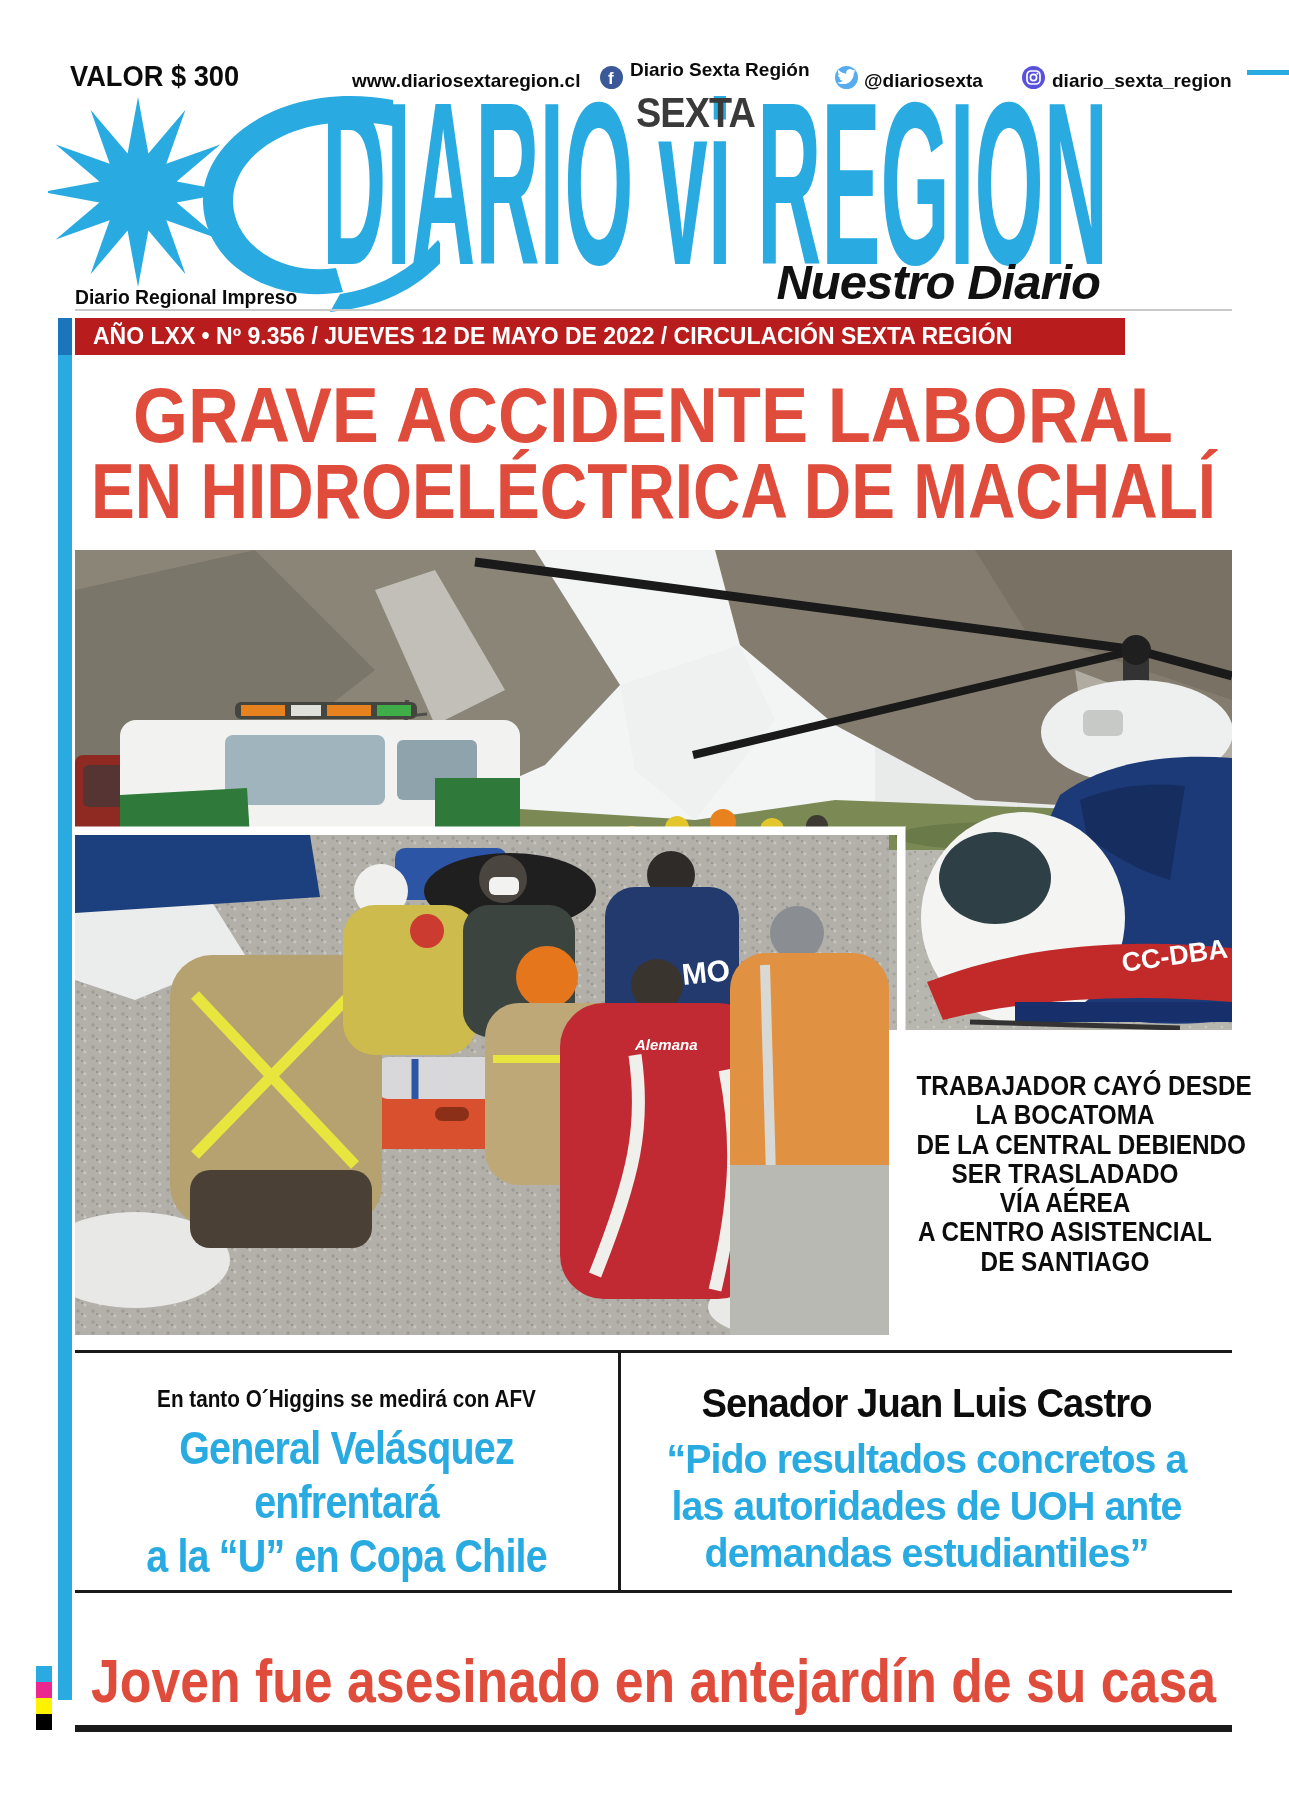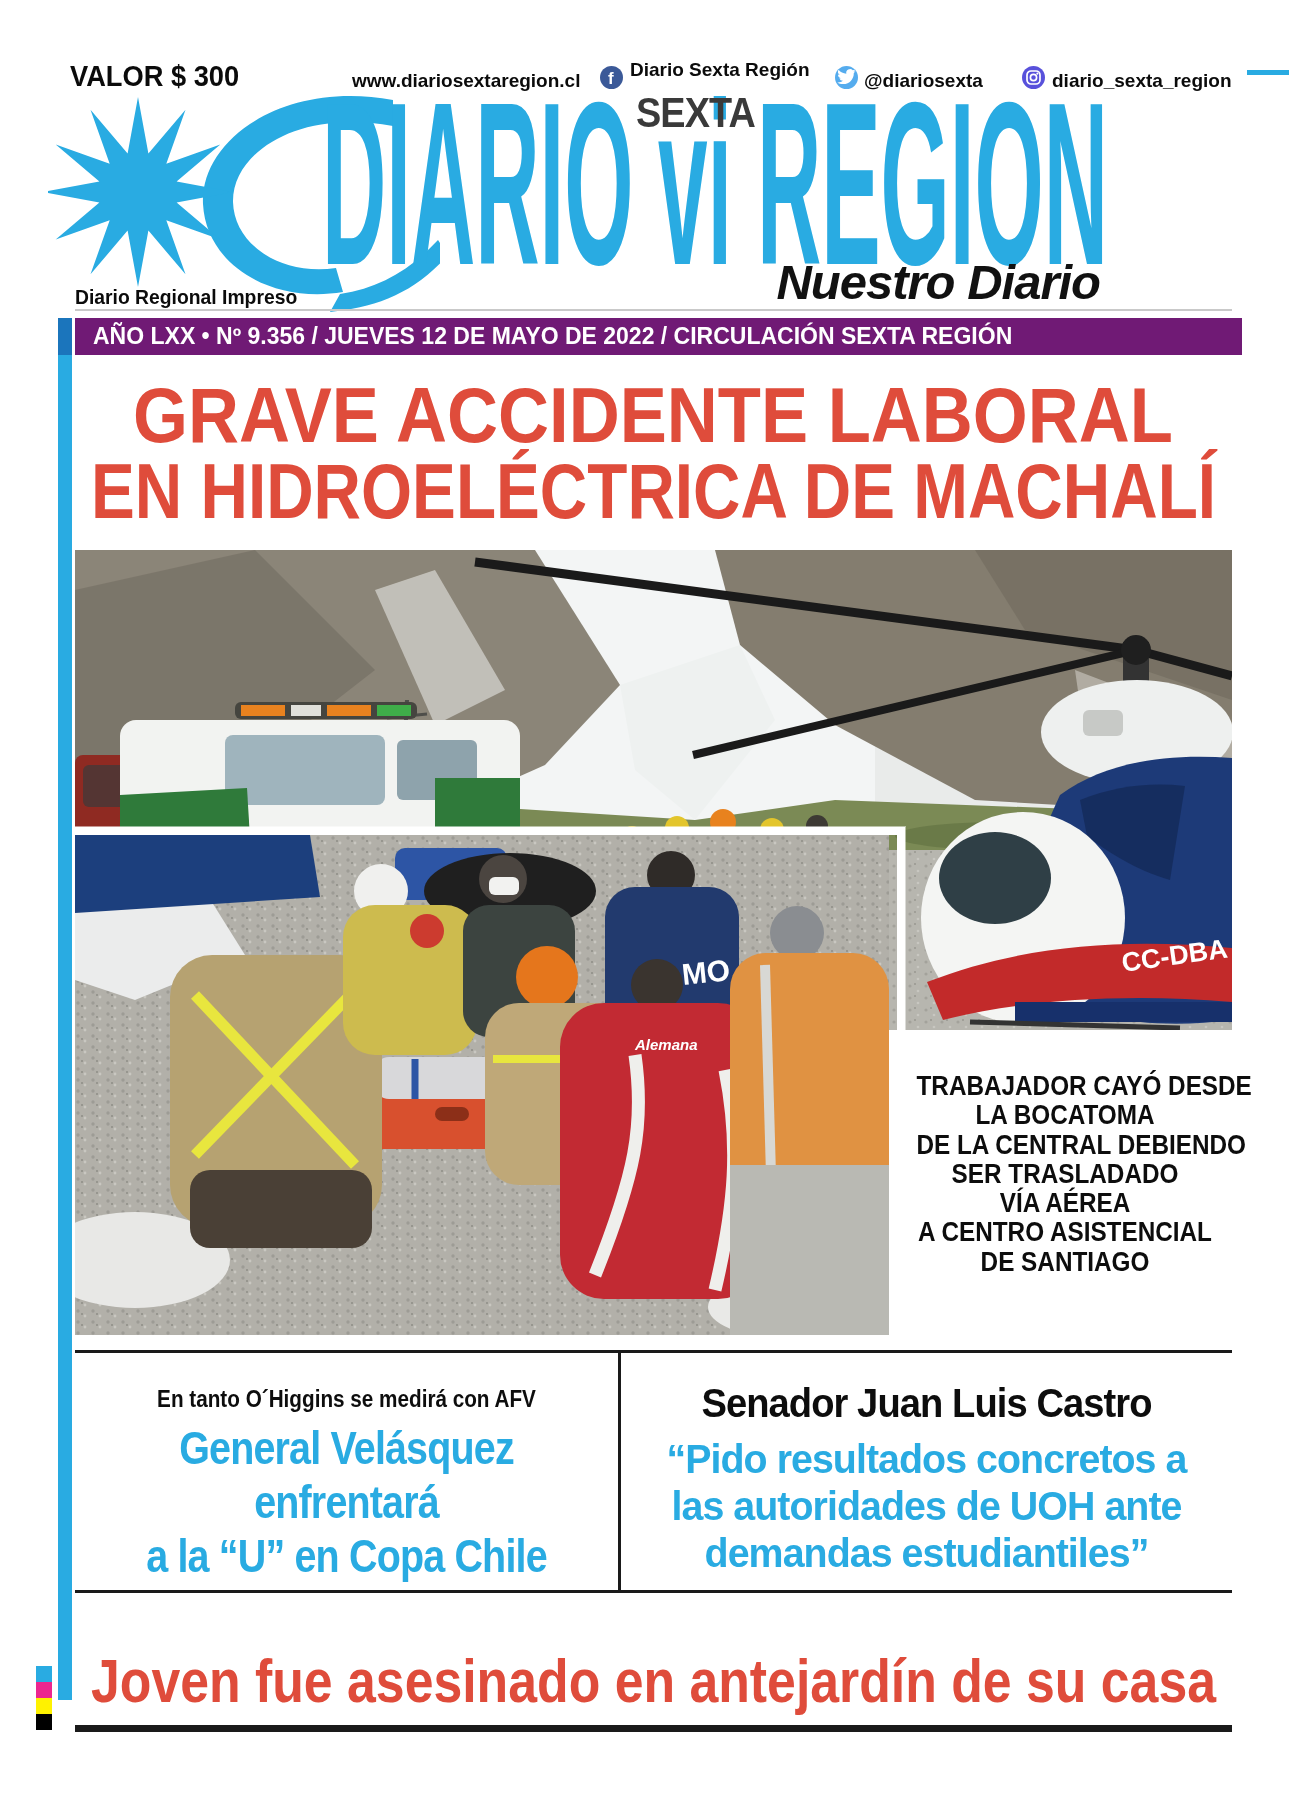--- a/index.html
+++ b/index.html
@@ -9,21 +9,21 @@
   .nowrap{white-space:nowrap;}
   
   .price{left:70px;top:60px;font-size:29px;font-weight:bold;color:#0b0b0b;transform:scaleX(.94);transform-origin:left;}
   .webline{font-size:19px;font-weight:bold;color:#0b0b0b;}
   .soc-ic{width:23px;height:23px;border-radius:50%;display:block;}
   
   .sexta{left:636px;top:88px;font-size:43px;font-weight:bold;color:#3a3a3a;transform:scaleX(.88);transform-origin:left;letter-spacing:-1px;z-index:3;}
   .nuestro{left:690px;top:254px;width:410px;text-align:right;font-family:Liberation Sans, sans-serif;font-style:italic;font-weight:bold;font-size:49px;color:#111;letter-spacing:-1px;}
   .tagline{left:75px;top:285px;font-size:21px;font-weight:bold;color:#0b0b0b;transform:scaleX(.92);transform-origin:left;}
   .hairline{left:75px;top:309px;width:1157px;height:2px;background:#c9c9c9;}
-  .bluebar{left:75px;top:318px;width:1167px;height:37px;background:#701a75;color:#fff;font-size:23px;font-weight:bold;line-height:37px;padding-left:18px;box-sizing:border-box;transform-origin:left;white-space:nowrap;}
+  .bluebar{left:75px;top:318px;width:1050px;height:37px;background:#b91c1c;color:#fff;font-size:23px;font-weight:bold;line-height:37px;padding-left:18px;box-sizing:border-box;transform-origin:left;white-space:nowrap;}
   .darksq{left:58px;top:318px;width:14px;height:37px;background:#1B75BC;}
   .stripe{left:58px;top:355px;width:14px;height:1345px;background:#29ABE2;}
   .regm{left:36px;width:16px;height:16px;}
   .cyandash{left:1247px;top:70px;width:42px;height:5px;background:#29ABE2;}
   
   .caption{left:900px;top:1072px;width:330px;text-align:center;font-size:27px;line-height:29.3px;font-weight:bold;color:#0d0d0d;transform:scaleX(.9);transform-origin:center;white-space:nowrap;}
   
   .rule{background:#1a1a1a;}
   
   .brief{box-sizing:border-box;text-align:center;}

